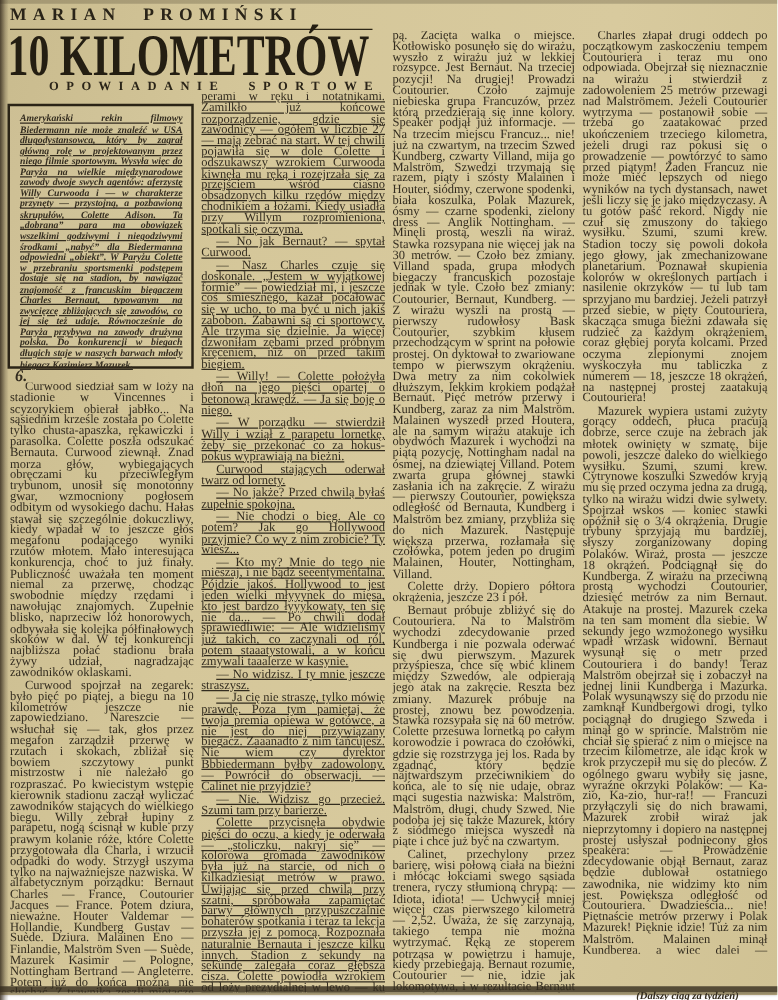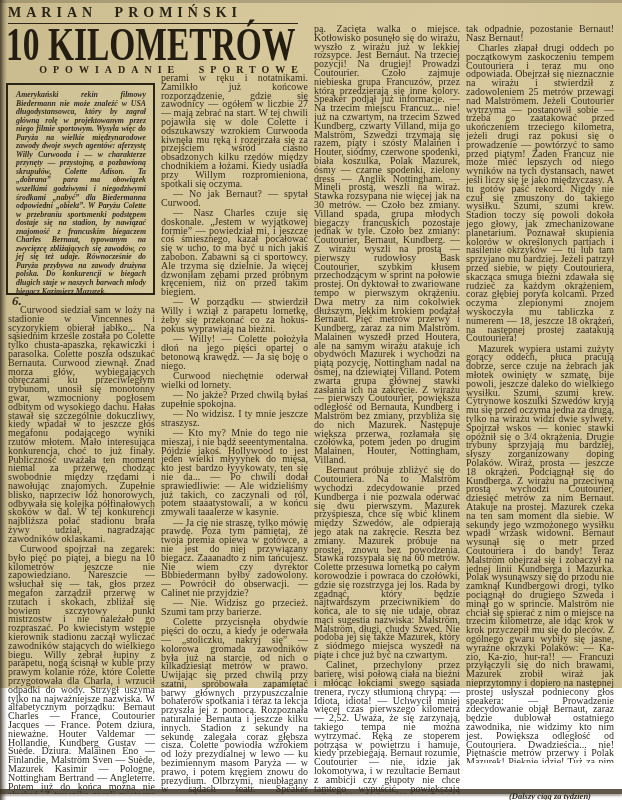--- a/index.html
+++ b/index.html
@@ -1,21 +1,21 @@
 <!DOCTYPE html>
 <html lang="pl"><head>
 <meta charset="utf-8">
 <style>
   html,body{margin:0;padding:0;}
   body{
     width:622px;height:800px;overflow:hidden;
     font-family:"Liberation Serif","DejaVu Serif",serif;
   }
   .page{
-    position:relative;width:622px;height:688px;
+    position:relative;width:622px;height:796px;
     background:linear-gradient(100deg,#c9bb8e 0%,#d5c79a 30%,#d8ca9e 65%,#d0c294 100%);
     color:#322b1f;
   }
   
   .edge-left{position:absolute;left:0;top:0;width:7px;height:800px;
     background:linear-gradient(to right,rgba(56,46,32,.85),rgba(56,46,32,.25) 60%,transparent);}
   .edge-bottom{position:absolute;left:0;top:789px;width:622px;height:5px;
     background:rgba(54,45,30,.8);box-shadow:0 2px 2px rgba(54,45,30,.4);}
   .edge-top{position:absolute;left:0;top:0;width:622px;height:3px;background:rgba(56,46,32,.25);}
 
@@ -27,29 +27,29 @@
     white-space:nowrap;letter-spacing:0px;color:#241e12;
     transform:scale(0.67,0.94);transform-origin:left top;}
   .subtitle{margin-top:-1px;width:296px;text-align:right;font-weight:bold;
     font-size:10px;letter-spacing:6px;word-spacing:10px;white-space:nowrap;color:#2a2418;}
 
   
   .intro-box{position:absolute;left:6px;top:83px;width:149px;height:212px;
     box-sizing:border-box;border:2px solid #2b2416;padding:6px 7px 5px 8px;
     background:rgba(255,250,230,0.06);}
   .intro-box p{margin:0;font-style:italic;font-weight:bold;font-size:7.8px;
-    line-height:8.55px;text-align:justify;color:#342d20;}
+    line-height:8.55px;text-align:justify;color:#342d20;text-decoration:underline;}
 
   .chapter-num{position:absolute;left:12px;top:293px;font-size:13px;font-weight:bold;font-style:italic;}
 
   
   .col{position:absolute;font-size:10px;line-height:8.8px;text-align:justify;
     overflow:hidden;color:#332c1f;}
   .col1{left:8px;top:306px;width:147px;height:488px;}
-  .col2{left:161px;top:74px;width:147px;height:720px;}
+  .col2{left:161px;top:74px;width:147px;height:720px;text-decoration:underline;}
   .col3{left:314px;top:25px;width:146px;height:769px;}
   .col4{left:466px;top:25px;width:148px;height:738px;}
   .col p{margin:0 0 0 0;text-indent:12px;}
   .col p + p{margin-top:1.5px;}
   .col p.noindent{text-indent:0;}
 
   .footer-note{position:absolute;left:476px;top:767px;width:148px;text-align:center;
     font-style:italic;font-weight:bold;font-size:8.5px;color:#332c1f;margin-top:24px;}
 </style>
 </head>
@@ -74,36 +74,37 @@
   <div class="chapter-num">6.</div>
 
   <div class="col col1">
       <p>Curwood siedział sam w loży na stadionie w Vincennes i scyzorykiem obierał jabłko... Na sąsiednim krześle została po Colette tylko chusta-apaszka, rękawiczki i parasolka. Colette poszła odszukać Bernauta. Curwood ziewnął. Znad morza głów, wybiegających obręczami ku przeciwległym trybunom, unosił się monotonny gwar, wzmocniony pogłosem odbitym od wysokiego dachu. Hałas stawał się szczególnie dokuczliwy, kiedy wpadał w to jeszcze głos megafonu podającego wyniki rzutów młotem. Mało interesująca konkurencja, choć to już finały. Publiczność uważała ten moment niemal za przerwę, chodząc swobodnie między rzędami i nawołując znajomych. Zupełnie blisko, naprzeciw lóż honorowych, odbywała się kolejka półfinałowych skoków w dal. W tej konkurencji najbliższa połać stadionu brała żywy udział, nagradzając zawodników oklaskami.</p>
       <p>Curwood spojrzał na zegarek: było pięć po piątej, a biegu na 10 kilometrów jeszcze nie zapowiedziano. Nareszcie — wsłuchał się — tak, głos przez megafon zarządził przerwę w rzutach i skokach, zbliżał się bowiem szczytowy punkt mistrzostw i nie należało go rozpraszać. Po kwiecistym wstępie kierownik stadionu zaczął wyliczać zawodników stających do wielkiego biegu. Willy zebrał łupiny z parapetu, nogą ścisnął w kuble przy prawym kolanie róże, które Colette przygotowała dla Charla, i wrzucił odpadki do wody. Strzygł uszyma tylko na najważniejsze nazwiska. W alfabetycznym porządku: Bernaut Charles — France, Coutourier Jacques — France. Potem dziura, nieważne. Houter Valdemar — Hollandie, Kundberg Gustav — Suède. Dziura. Malainen Eno — Finlandie, Malström Sven — Suède, Mazurek Kasimir — Pologne, Nottingham Bertrand — Angleterre. Potem już do końca można nie słuchać. Z trawnika zeszli miotacze ze swymi kulami na stalowych prętach, pozostawiając po sobie tylko powbijane kolorowe tabliczki, na bieżnię zaś i rusztowania z progami wysypali się sędziowie biegu ze sto-</p>
     </div>
   <div class="col col2">
       <p class="noindent">perami w ręku i notatnikami. Zamilkło już końcowe rozporządzenie, gdzie się zawodnicy — ogółem w liczbie 27 — mają zebrać na start. W tej chwili pojawiła się w dole Colette i odszukawszy wzrokiem Curwooda kiwnęła mu ręką i rozejrzała się za przejściem wśród ciasno obsadzonych kilku rzędów między chodnikiem a łożami. Kiedy usiadła przy Willym rozpromieniona, spotkali się oczyma.</p>
       <p>— No jak Bernaut? — spytał Curwood.</p>
       <p>— Nasz Charles czuje się doskonale. „Jestem w wyjątkowej formie” — powiedział mi, i jeszcze coś śmiesznego, kazał pocałować się w ucho, to ma być u nich jakiś zabobon. Zabawni są ci sportowcy. Ale trzyma się dzielnie. Ja więcej dzwoniłam zębami przed próbnym kręceniem, niż on przed takim biegiem.</p>
+      <p>— Willy! — Colette położyła dłoń na jego pięści opartej o betonową krawędź. — Ja się boję o niego.</p>
       <p>— W porządku — stwierdził Willy i wziął z parapetu lornetkę, żeby się przekonać co za hokus-pokus wyprawiają na bieżni.</p>
-      <p>— Willy! — Colette położyła dłoń na jego pięści opartej o betonową krawędź. — Ja się boję o niego.</p>
-      <p>Curwood niechętnie oderwał wielki od lornety.</p>
+      <p>Curwood stających oderwał twarz od lornety.</p>
       <p>— No jakże? Przed chwilą byłaś zupełnie spokojna.</p>
+      <p>— Nie chodzi o bieg. Ale co potem? Jak go Hollywood przyjmie? Co wy z nim zrobicie? Ty wiesz...</p>
+      <p>— Kto my? Mnie do tego nie mieszaj, i nie bądź seeentymentalna. Pójdzie jakoś. Hollywood to jest jeden wielki młyyynek do mięsa, kto jest bardzo łyyykowaty, ten się nie da... — Po chwili dodał sprawiedliwie: — Ale widzieliśmy już takich, co zaczynali od ról, potem staaatystowali, a w końcu zmywali taaalerze w kasynie.</p>
       <p>— No widzisz. I ty mnie jeszcze straszysz.</p>
-      <p>— Kto my? Mnie do tego nie mieszaj, i nie bądź seeentymentalna. Pójdzie jakoś. Hollywood to jest jeden wielki młyyynek do mięsa, kto jest bardzo łyyykowaty, ten się nie da... — Po chwili dodał sprawiedliwie: — Ale widzieliśmy już takich, co zaczynali od ról, potem staaatystowali, a w końcu zmywali taaalerze w kasynie.</p>
       <p>— Ja cię nie straszę, tylko mówię prawdę. Poza tym pamiętaj, że twoja premia opiewa w gotówce, a nie jest do niej przywiązany biegacz. Zaaanadto z nim tańcujesz. Nie wiem czy dyrektor Bbbiedermann byłby zadowolony. — Powrócił do obserwacji. — Calinet nie przyjdzie?</p>
       <p>— Nie. Widzisz go przecież. Szumi tam przy barierze.</p>
       <p>Colette przycisnęła obydwie pięści do oczu, a kiedy je oderwała — „stoliczku, nakryj się” — kolorowa gromada zawodników była już na starcie, od nich o kilkadziesiąt metrów w prawo. Uwijając się przed chwilą przy szatni, spróbowała zapamiętać barwy głównych przypuszczalnie bohaterów spotkania i teraz ta lekcja przyszła jej z pomocą. Rozpoznała naturalnie Bernauta i jeszcze kilku innych. Stadion z sekundy na sekundę zalegała coraz głębsza cisza. Colette powiodła wzrokiem od loży prezydialnej w lewo — ku bezimiennym masom Paryża — w prawo, i potem kręgiem znowu do prezydium. Olbrzymi, nieubłagany w sądach teatr. Speaker relacjonował ostatnie przygotowania szerokim, intymnym szeptem. Cisza. Strzał! Poszli. Od razu, zbijając się do bandy, przewrócono dwóch zawodników. Obaleni poderwali się i podążyli za gru-</p>
     </div>
   <div class="col col3">
       <p class="noindent">pą. Zacięta walka o miejsce. Kotłowisko posunęło się do wirażu, wyszło z wirażu już w lekkiej rozsypce. Jest Bernaut. Na trzeciej pozycji! Na drugiej! Prowadzi Coutourier. Czoło zajmuje niebieska grupa Francuzów, przez którą przedzierają się inne kolory. Speaker podjął już informacje. — Na trzecim miejscu Francuz... nie! już na czwartym, na trzecim Szwed Kundberg, czwarty Villand, mija go Malström, Szwedzi trzymają się razem, piąty i szósty Malainen i Houter, siódmy, czerwone spodenki, biała koszulka, Polak Mazurek, ósmy — czarne spodenki, zielony dress — Anglik Nottingham. — Minęli prostą, weszli na wiraż. Stawka rozsypana nie więcej jak na 30 metrów. — Czoło bez zmiany. Villand spada, grupa młodych biegaczy francuskich pozostaje jednak w tyle. Czoło bez zmiany: Coutourier, Bernaut, Kundberg. — Z wirażu wyszli na prostą — pierwszy rudowłosy Bask Coutourier, szybkim kłusem przechodzącym w sprint na połowie prostej. On dyktował to zwariowane tempo w pierwszym okrążeniu. Dwa metry za nim cokolwiek dłuższym, lekkim krokiem podążał Bernaut. Pięć metrów przerwy i Kundberg, zaraz za nim Malström. Malainen wyszedł przed Houtera, ale na samym wirażu atakuje ich obydwóch Mazurek i wychodzi na piątą pozycję, Nottingham nadal na ósmej, na dziewiątej Villand. Potem zwarta grupa głównej stawki zasłania ich na zakręcie. Z wirażu — pierwszy Coutourier, powiększa odległość od Bernauta, Kundberg i Malström bez zmiany, przybliża się do nich Mazurek. Następuje większa przerwa, rozłamała się czołówka, potem jeden po drugim Malainen, Houter, Nottingham, Villand.</p>
+      <p>Colette drży. Dopiero półtora okrążenia, jeszcze 23 i pół.</p>
       <p>Bernaut próbuje zbliżyć się do Coutouriera. Na to Malström wychodzi zdecydowanie przed Kundberga i nie pozwala oderwać się dwu pierwszym. Mazurek przyśpiesza, chce się wbić klinem między Szwedów, ale odpierają jego atak na zakręcie. Reszta bez zmiany. Mazurek próbuje na prostej, znowu bez powodzenia. Stawka rozsypała się na 60 metrów. Colette przesuwa lornetką po całym korowodzie i powraca do czołówki, gdzie się rozstrzyga jej los. Rada by zgadnąć, który będzie najtwardszym przeciwnikiem do końca, ale to się nie udaje, obraz mąci sugestia nazwiska: Malström, Malström, długi, chudy Szwed. Nie podoba jej się także Mazurek, który z siódmego miejsca wyszedł na piąte i chce już być na czwartym.</p>
       <p>Calinet, przechylony przez barierę, wisi połową ciała na bieżni i młócąc łokciami swego sąsiada trenera, ryczy stłumioną chrypą: — Idiota, idiota! — Uchwycił mniej więcej czas pierwszego kilometra — 2,52. Uważa, że się zarzynają, takiego tempa nie można wytrzymać. Ręką ze stoperem potrząsa w powietrzu i hamuje, kiedy przebiegają. Bernaut rozumie, Coutourier — nie, idzie jak lokomotywa, i w rezultacie Bernaut z ambicji czy głupoty nie chce tamtego wypuścić, powiększają odległość od Szwedów i Polaka. Calinet złapał się za głowę i splunął z obrzydzeniem.</p>
       <p>Colette i Curwood nie rozumieją szczytowy i cieszą się. Coutourier i</p>
     </div>
   <div class="col col4">
-      <p class="noindent">tak odpadnie, pozostanie Bernaut! Nasz Bernaut!</p>
       <p>Charles złapał drugi oddech po początkowym zaskoczeniu tempem Coutouriera i teraz mu ono odpowiada. Obejrzał się nieznacznie na wirażu i stwierdził z zadowoleniem 25 metrów przewagi nad Malströmem. Jeżeli Coutourier wytrzyma — postanowił sobie — trzeba go zaatakować przed ukończeniem trzeciego kilometra, jeżeli drugi raz pokusi się o prowadzenie — powtórzyć to samo przed piątym! Żaden Francuz nie może mieć lepszych od niego wyników na tych dystansach, nawet jeśli liczy się je jako międzyczasy. A tu gotów paść rekord. Nigdy nie czuł się zmuszony do takiego wysiłku. Szumi, szumi krew. Stadion toczy się powoli dokoła jego głowy, jak zmechanizowane planetarium. Poznawał skupienia kolorów w określonych partiach i nasilenie okrzyków — tu lub tam sprzyjano mu bardziej. Jeżeli patrzył przed siebie, w pięty Coutouriera, skacząca smuga bieżni zdawała się rudzieć za każdym okrążeniem, coraz głębiej poryta kolcami. Przed oczyma zlepionymi znojem wyskoczyła mu tabliczka z numerem — 18, jeszcze 18 okrążeń, na następnej prostej zaatakują Coutouriera!</p>
       <p>Mazurek wypiera ustami zużyty gorący oddech, płuca pracują dobrze, serce czuje na żebrach jak młotek owinięty w szmatę, bije powoli, jeszcze daleko do wielkiego wysiłku. Szumi, szumi krew. Cytrynowe koszulki Szwedów kryją mu się przed oczyma jedna za drugą, tylko na wirażu widzi dwie sylwety. Spojrzał wskos — koniec stawki opóźnił się o 3/4 okrążenia. Drugie trybuny sprzyjają mu bardziej, słyszy zorganizowany doping Polaków. Wiraż, prosta — jeszcze 18 okrążeń. Podciągnął się do Kundberga. Z wirażu na przeciwną prostą wychodzi Coutourier, dziesięć metrów za nim Bernaut. Atakuje na prostej. Mazurek czeka na ten sam moment dla siebie. W sekundy jego wzmożonego wysiłku wpadł wrzask widowni. Bernaut wysunął się o metr przed Coutouriera i do bandy! Teraz Malström obejrzał się i zobaczył na jednej linii Kundberga i Mazurka. Polak wysunąwszy się do przodu nie zamknął Kundbergowi drogi, tylko pociągnął do drugiego Szweda i minął go w sprincie. Malström nie chciał się spierać z nim o miejsce na trzecim kilometrze, ale idąc krok w krok przyczepił mu się do pleców. Z ogólnego gwaru wybiły się jasne, wyraźne okrzyki Polaków: — Ka-zio, Ka-zio, hur-ra!! — Francuzi przyłączyli się do nich brawami, Mazurek zrobił wiraż jak nieprzytomny i dopiero na następnej prostej usłyszał podniecony głos speakera: — Prowadzenie zdecydowanie objął Bernaut, zaraz będzie dublował ostatniego zawodnika, nie widzimy kto nim jest. Powiększa odległość od Coutouriera. Dwadzieścia... nie! Piętnaście metrów przerwy i Polak Mazurek! Pięknie idzie! Tuż za nim Malström. Malainen minął Kundberga, a więc dalej — Malainen, Kundberg, Houter, Nottingham, Villand. — Villand niestety odpadł od czołówki.</p>
     </div>
 
   <div class="footer-note">(Dalszy ciąg za tydzień)</div>
 </div>
 
 </body></html>

